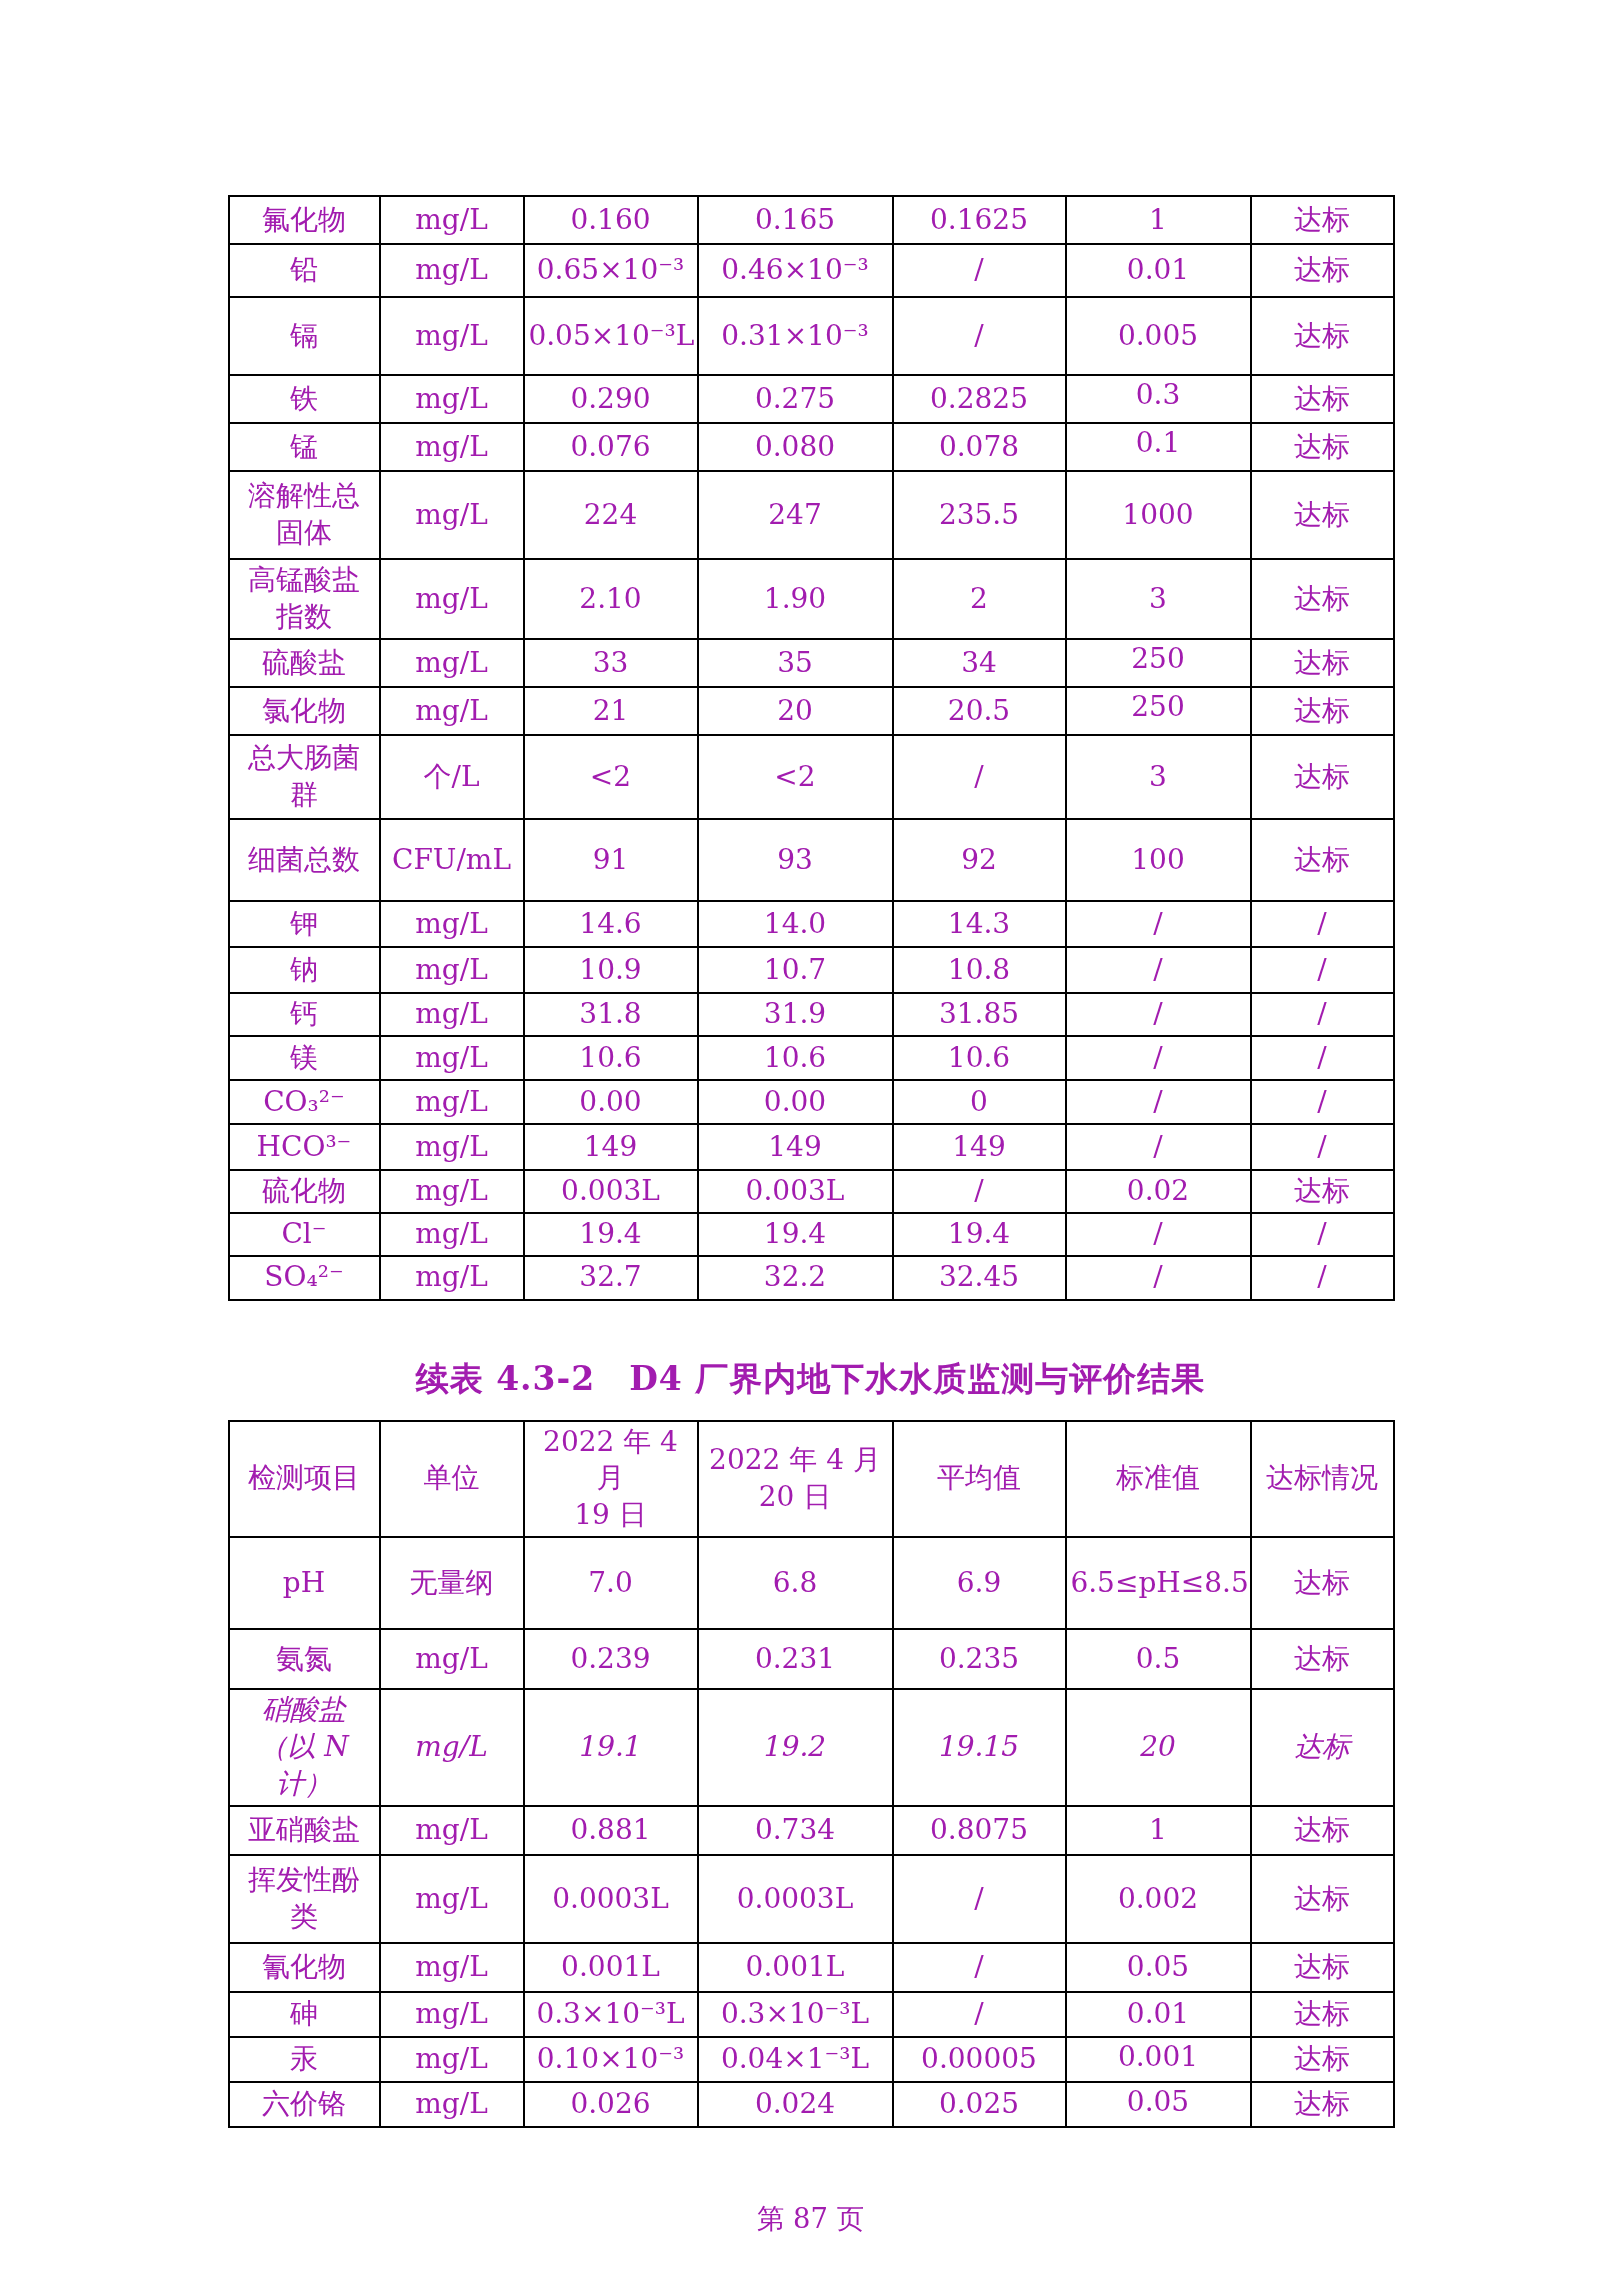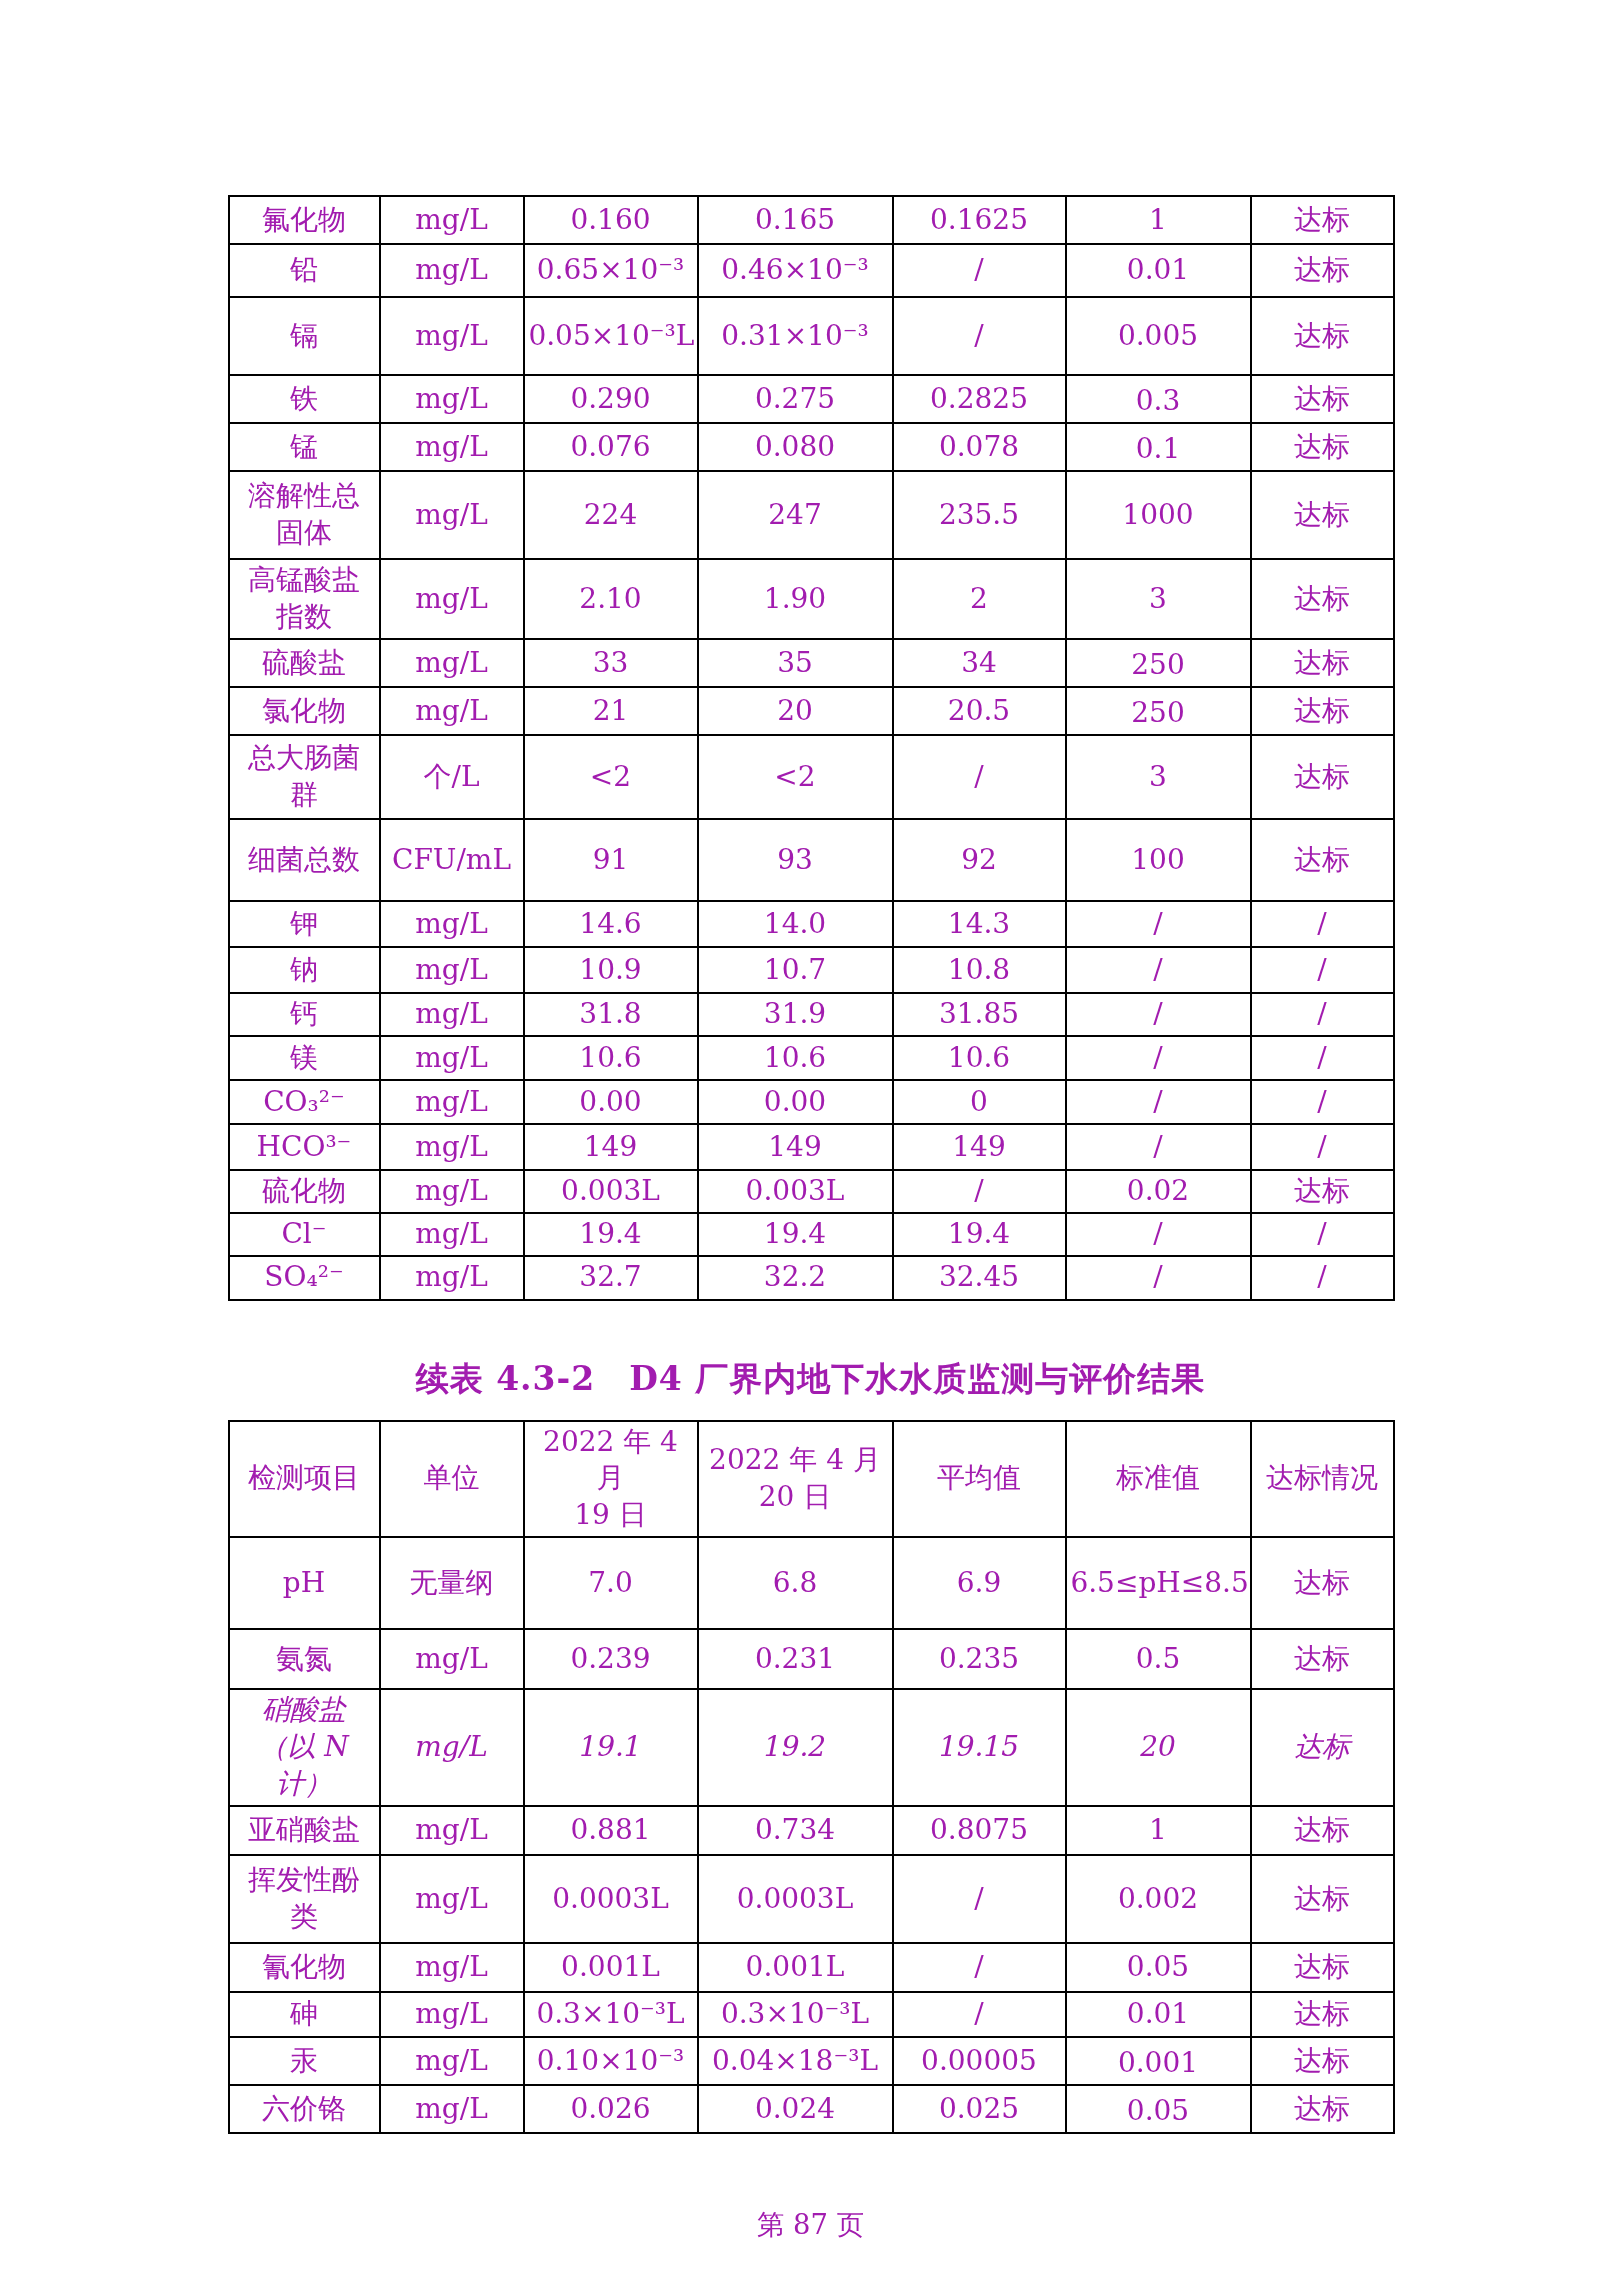--- a/index.html
+++ b/index.html
@@ -31,21 +31,21 @@
     text-align: center;
     vertical-align: middle;
     font-size: 28px;
     line-height: 1.32;
     white-space: pre-line;
     padding: 2px 3.9px;
     overflow: hidden;
   }
   table.grid td.raised {
     vertical-align: top;
-    padding-top: 7px;
+    padding-top: 1px;
     text-align: center;
   }
   .section-title {
     margin: 56px 0 17.6px 0;
     font-size: 33px;
     font-weight: bold;
     text-align: center;
     letter-spacing: 1px;
   }
   .page-footer {
@@ -344,21 +344,21 @@
             <td>0.3×10⁻³L</td>
             <td>0.3×10⁻³L</td>
             <td>/</td>
             <td>0.01</td>
             <td>达标</td>
           </tr>
           <tr style="height: 45px;">
             <td>汞</td>
             <td>mg/L</td>
             <td>0.10×10⁻³</td>
-            <td>0.04×18⁻³L</td>
+            <td>0.04×1⁻³L</td>
             <td>0.00005</td>
             <td class="raised">0.001</td>
             <td>达标</td>
           </tr>
           <tr style="height: 45px;">
             <td>六价铬</td>
             <td>mg/L</td>
             <td>0.026</td>
             <td>0.024</td>
             <td>0.025</td>

